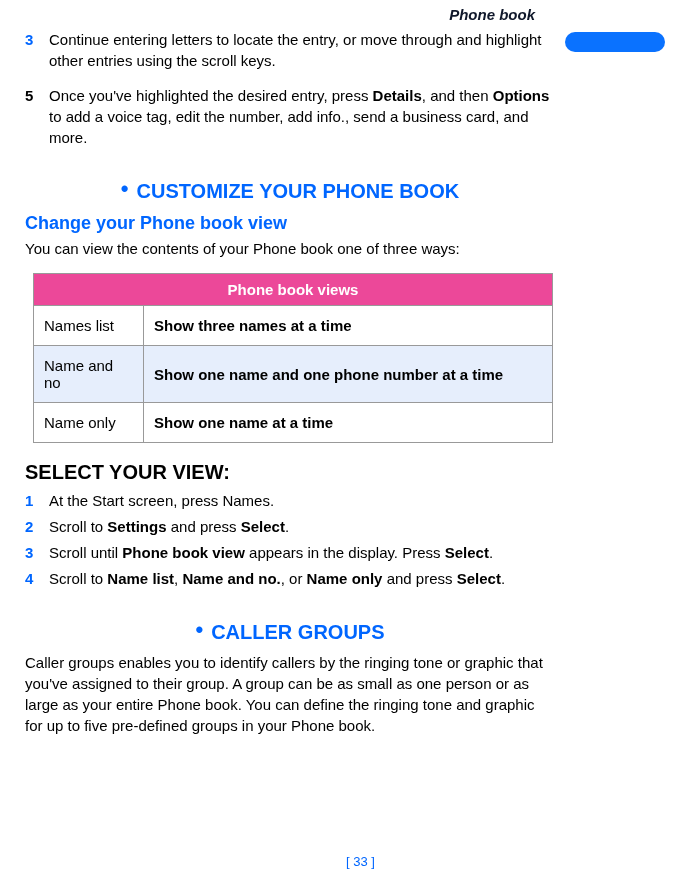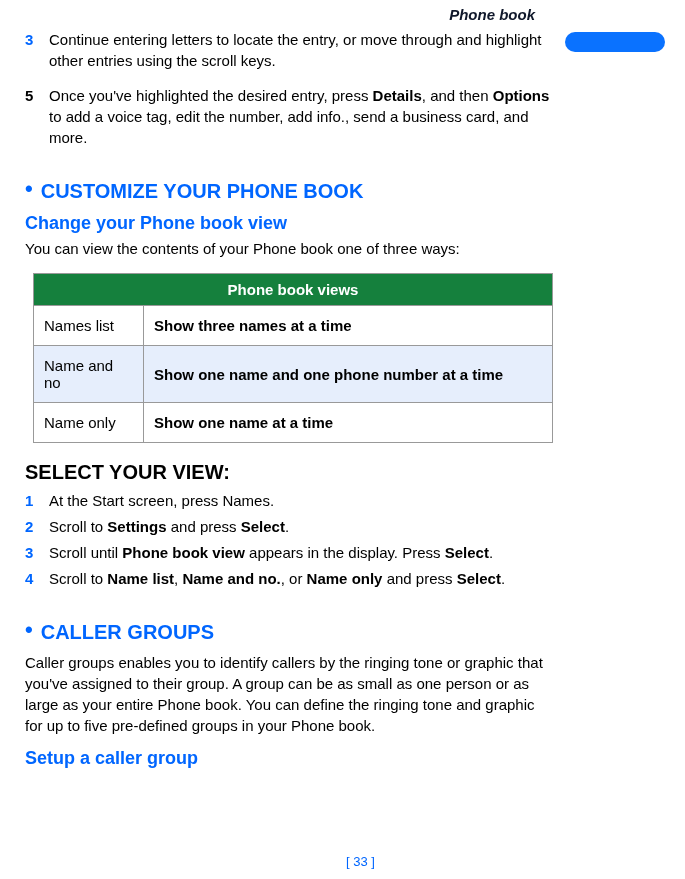--- a/index.html
+++ b/index.html
@@ -45,20 +45,21 @@
     font-weight: bold;
   }
   .step-num.blue { color: #0066ff; }
   .step-body { flex: 1; }
   .section-bullet {
     color: #0066ff;
     font-weight: bold;
     font-size: 20px;
     margin-top: 28px;
     margin-bottom: 8px;
+    text-align: center;
   }
   .section-bullet .dot {
     font-size: 22px;
     vertical-align: 2px;
     margin-right: 8px;
   }
   .subheading {
     color: #0066ff;
     font-weight: bold;
     font-size: 18px;
@@ -69,21 +70,21 @@
     line-height: 1.4;
     margin-bottom: 12px;
   }
   table {
     border-collapse: collapse;
     width: 520px;
     margin: 14px 0 18px 8px;
     font-size: 15px;
   }
   th {
-    background: #15803d;
+    background: #ec4899;
     color: #fff;
     font-weight: bold;
     text-align: center;
     padding: 7px 10px;
     border: 1px solid #999;
   }
   td {
     border: 1px solid #999;
     padding: 11px 10px;
   }
@@ -170,17 +171,16 @@
     <div class="step">
       <div class="step-num">4</div>
       <div class="step-body" id="sv3">Scroll to <b>Name list</b>, <b>Name and no.</b>, or <b>Name only</b> and press <b>Select</b>.</div>
     </div>
   </div>
 
   <div class="section-bullet">
     <span class="dot">•</span><span>CALLER GROUPS</span>
   </div>
   <div class="para">Caller groups enables you to identify callers by the ringing tone or graphic that you've assigned to their group. A group can be as small as one person or as large as your entire Phone book. You can define the ringing tone and graphic for up to five pre-defined groups in your Phone book.</div>
-  <div class="subheading">Setup a caller group</div>
 
 </div>
 
 <div class="footer">[ 33 ]</div>
 
 </body></html>

